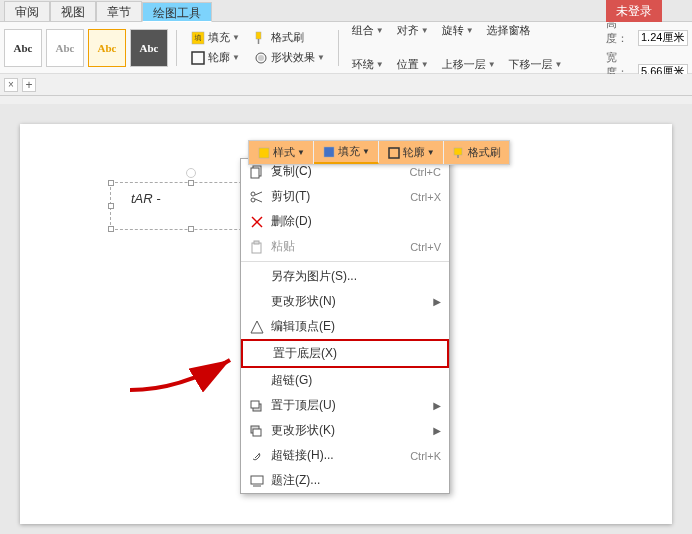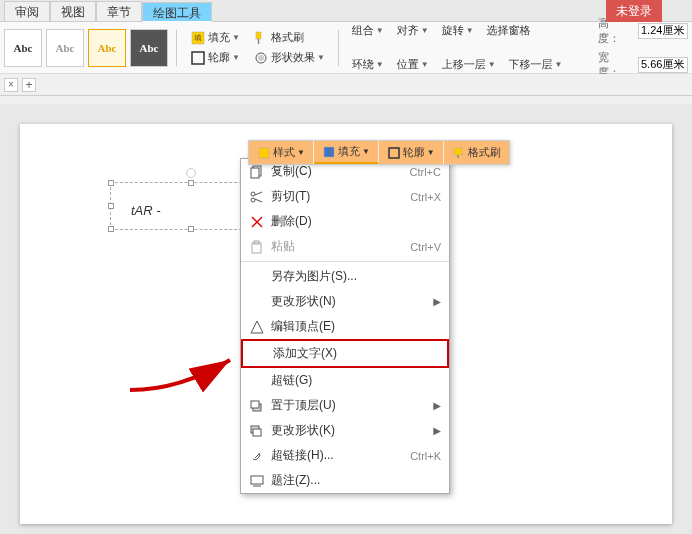--- a/index.html
+++ b/index.html
@@ -229,22 +229,22 @@
 
     
     .red-arrow {
       position: absolute;
       top: 340px;
       left: 120px;
       z-index: 200;
     }
     .prop-row {
       display: flex;
-      align-items: center;
-      gap: 12px;
+      align-items: flex-end;
+      gap: 4px;
     }
     .prop-label {
       color: #666;
       width: 28px;
     }
     .prop-input {
       width: 50px;
       height: 16px;
       border: 1px solid #ccc;
       font-size: 11px;
@@ -429,21 +429,21 @@
 
         <div class="handle" style="top:-3px;left:-3px;"></div>
         <div class="handle" style="top:-3px;left:50%;transform:translateX(-50%);"></div>
         <div class="handle" style="top:-3px;right:-3px;"></div>
         <div class="handle" style="top:50%;transform:translateY(-50%);left:-3px;"></div>
         <div class="handle" style="top:50%;transform:translateY(-50%);right:-3px;"></div>
         <div class="handle" style="bottom:-3px;left:-3px;"></div>
         <div class="handle" style="bottom:-3px;left:50%;transform:translateX(-50%);"></div>
         <div class="handle" style="bottom:-3px;right:-3px;"></div>
 
-        <span style="position:absolute;top:20px;left:20px;font-size:13px;color:#333;font-style:italic;">tAR -</span>
+        <span style="position:absolute;top:8px;left:20px;font-size:13px;color:#333;font-style:italic;">tAR -</span>
       </div>
     </div>
 
   </div>
 </div>
 
 <div class="mini-floating-tb">
   <div class="mini-tb-btn">
     <div class="mini-tb-icon">
       <svg width="12" height="12" viewBox="0 0 12 12">
@@ -545,21 +545,21 @@
     <div class="ctx-icon">
       <svg width="14" height="14" viewBox="0 0 14 14">
           <polygon points="7,1 13,13 1,13" fill="none" stroke="#555" stroke-width="1"></polygon>
         </svg>
     </div>
     <span>编辑顶点(E)</span>
   </div>
 
   <div class="ctx-item" style="border:2px solid #cc0000;background:#fff;">
     <div class="ctx-icon"></div>
-    <span>添加文字(X)</span>
+    <span>置于底层(X)</span>
   </div>
 
   <div class="ctx-item">
     <div class="ctx-icon"></div>
     <span>超链(G)</span>
   </div>
 
   <div class="ctx-item">
     <div class="ctx-icon">
       <svg width="14" height="14" viewBox="0 0 14 14">

